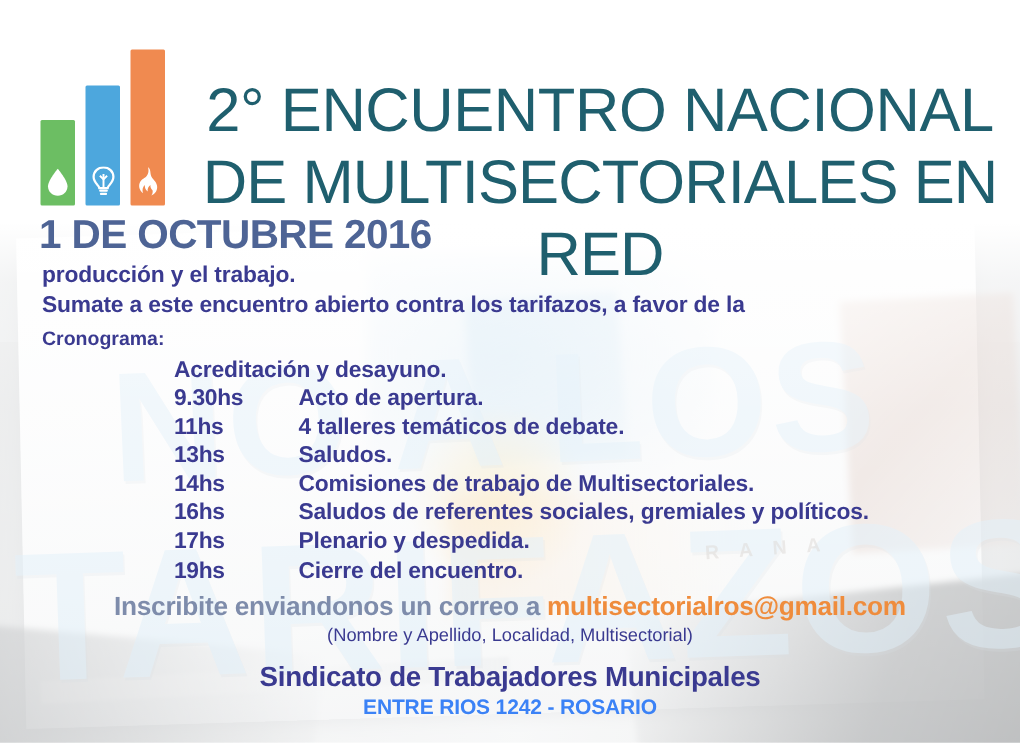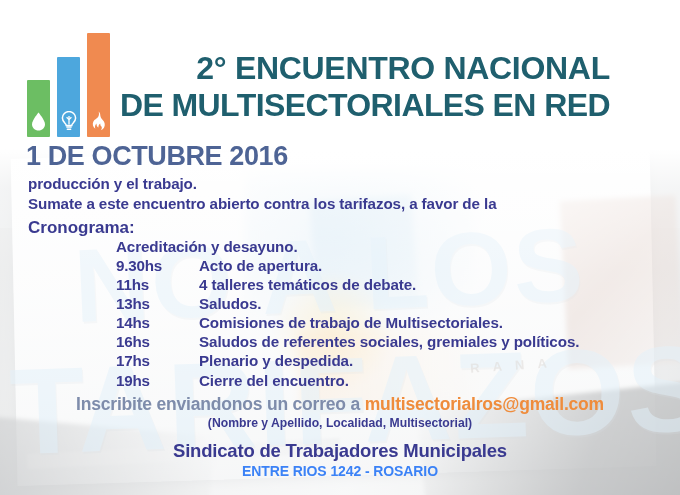--- a/index.html
+++ b/index.html
@@ -235,25 +235,25 @@
     justify-content: center;
   }
   .bar .glyph svg { display: block; }
 
   
   .headline {
     position: absolute;
     left: 120px;
     top: 50px;
     color: #1f5f6e;
-    font-size: 32px;
-    font-weight: bold;
+    font-size: 41px;
+    font-weight: normal;
     line-height: 1.17;
     letter-spacing: -0.3px;
-    text-align: right;
+    text-align: center;
   }
   .headline-l2 { letter-spacing: -0.6px; }
 
   
   .date {
     position: absolute;
     left: 26px;
     top: 141px;
     color: #4e6495;
     font-size: 27px;
@@ -271,21 +271,21 @@
     font-size: 15.2px;
     font-weight: bold;
     line-height: 1.32;
     letter-spacing: -0.1px;
   }
   .cronograma {
     position: absolute;
     left: 28px;
     top: 218px;
     color: #3a3a90;
-    font-size: 17px;
+    font-size: 13px;
     font-weight: bold;
   }
 
   
   .schedule {
     position: absolute;
     left: 116px;
     top: 237px;
     color: #3a3a90;
     font-size: 15.2px;
@@ -310,21 +310,21 @@
   .signup-lead  { color: #7e8cab; }
   .signup-email { color: #ef8c3c; }
   .signup-note {
     position: absolute;
     left: 0;
     top: 416px;
     width: 680px;
     text-align: center;
     color: #3a3a90;
     font-size: 12.2px;
-    font-weight: bold;
+    font-weight: normal;
   }
 
   
   .venue {
     position: absolute;
     left: 0;
     top: 440px;
     width: 680px;
     text-align: center;
     color: #3a3a90;

